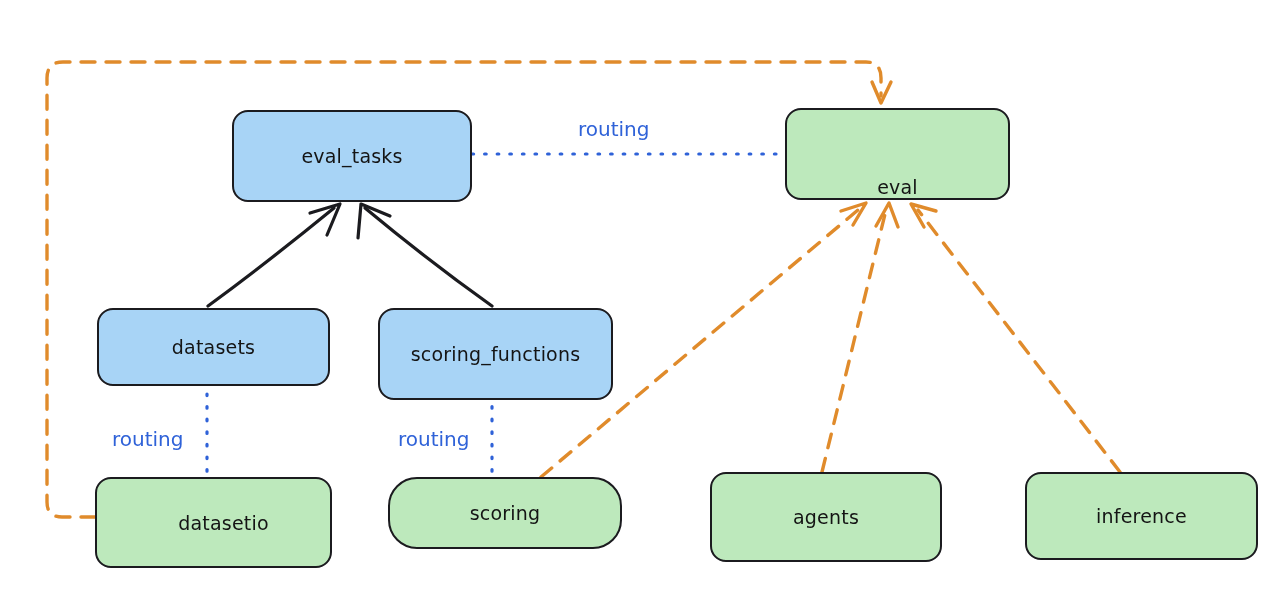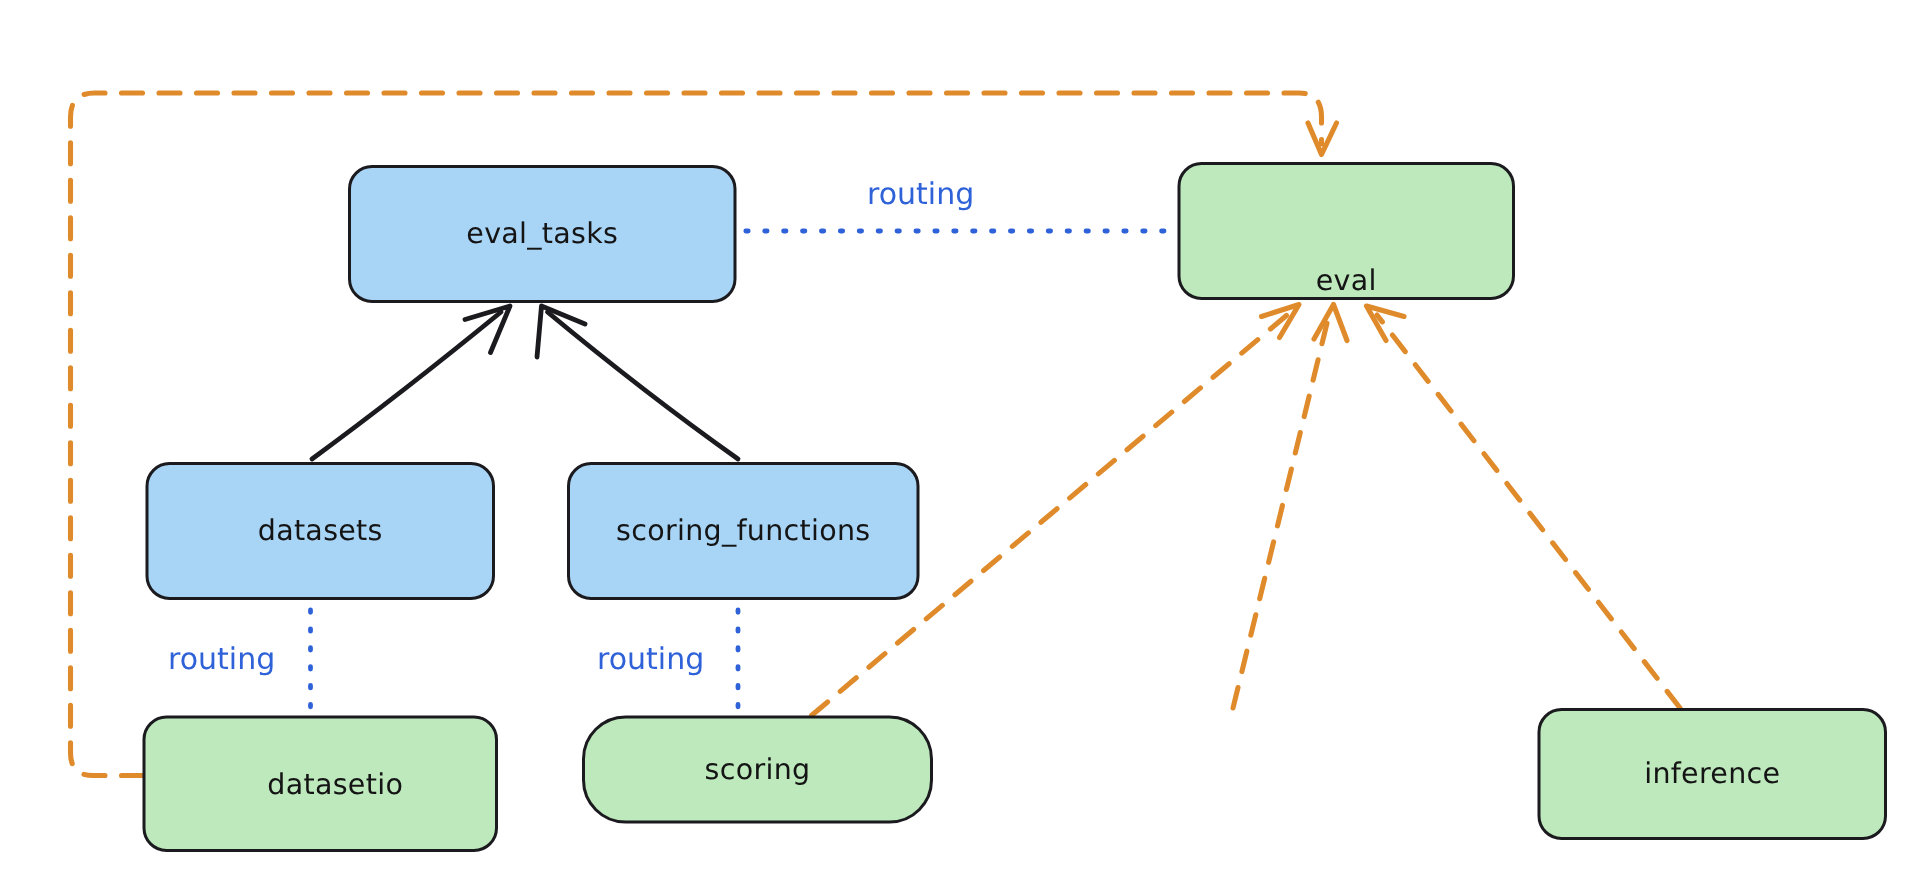--- a/index.html
+++ b/index.html
@@ -99,44 +99,47 @@
 
     <g>
       <path d="M 207 394 L 207 477" fill="none" stroke="#2f62d8" stroke-width="3.2" stroke-dasharray="1.6 11" stroke-linecap="round"></path>
     </g>
 
     <g>
       <path d="M 492 394 L 492 477" fill="none" stroke="#2f62d8" stroke-width="3.2" stroke-dasharray="1.6 11" stroke-linecap="round"></path>
     </g>
   </svg>
 
-  <div class="node blue" style="left:232px; top:110px; width:259px; height:92px;">
+  <div class="node blue" style="left:232px; top:110px; width:240px; height:92px;">
     <span class="node-label">eval_tasks</span>
   </div>
 
   <div class="node green" style="left:785px; top:108px; width:225px; height:92px;align-items:flex-end;">
     <span class="node-label">eval</span>
   </div>
 
-  <div class="node blue" style="left:97px; top:308px; width:233px; height:92px;">
+  <div class="node blue" style="left:97px; top:308px; width:233px; height:78px;">
     <span class="node-label">datasets</span>
   </div>
 
   <div class="node blue" style="left:378px; top:308px; width:235px; height:92px;">
     <span class="node-label">scoring_functions</span>
   </div>
 
   <div class="node green" style="left:95px; top:477px; width:237px; height:91px;padding-left:20px;">
     <span class="node-label">datasetio</span>
   </div>
 
   <div class="node green" style="left:388px; top:477px; width:234px; height:72px;border-radius:29px;">
     <span class="node-label">scoring</span>
   </div>
 
+  <div class="node green" style="left:710px; top:472px; width:232px; height:90px;">
+    <span class="node-label">agents</span>
+  </div>
 
   <div class="node green" style="left:1025px; top:472px; width:233px; height:88px;">
     <span class="node-label">inference</span>
   </div>
 
   <div class="edge-label" style="left:578px; top:117px;">routing</div>
 
   <div class="edge-label" style="left:112px; top:427px;">routing</div>
 
   <div class="edge-label" style="left:398px; top:427px;">routing</div>

